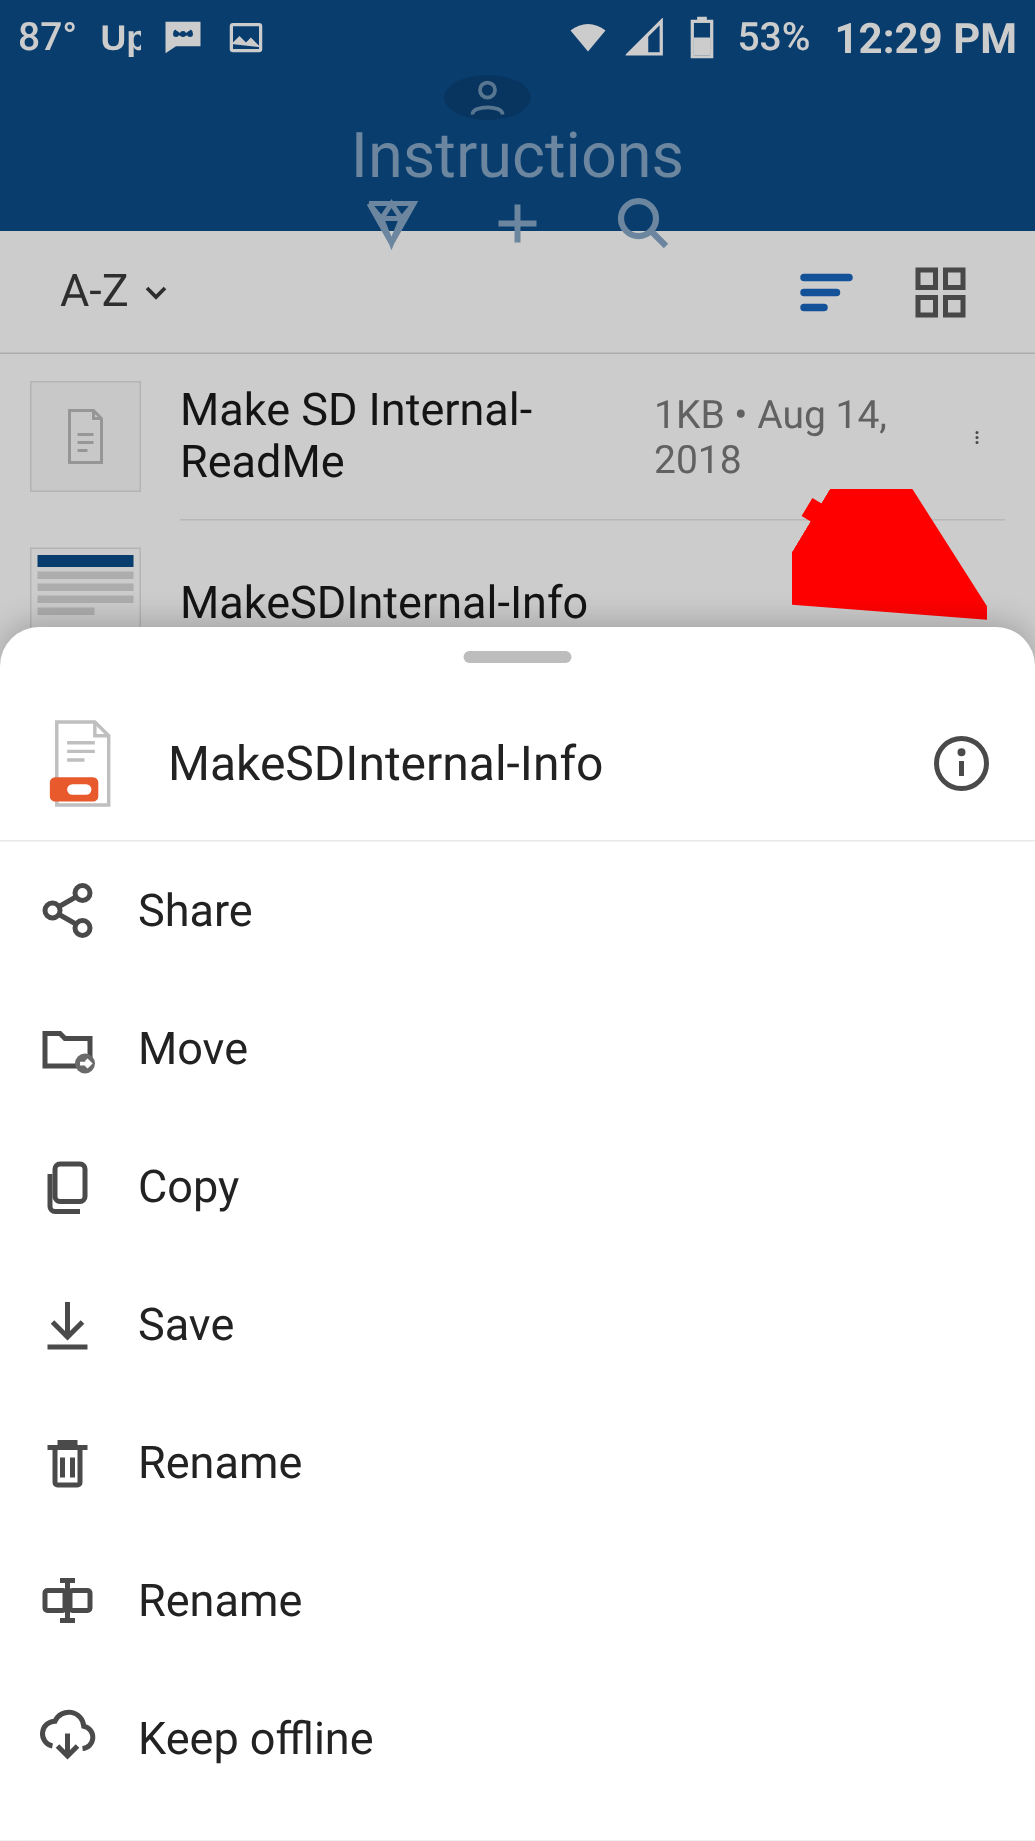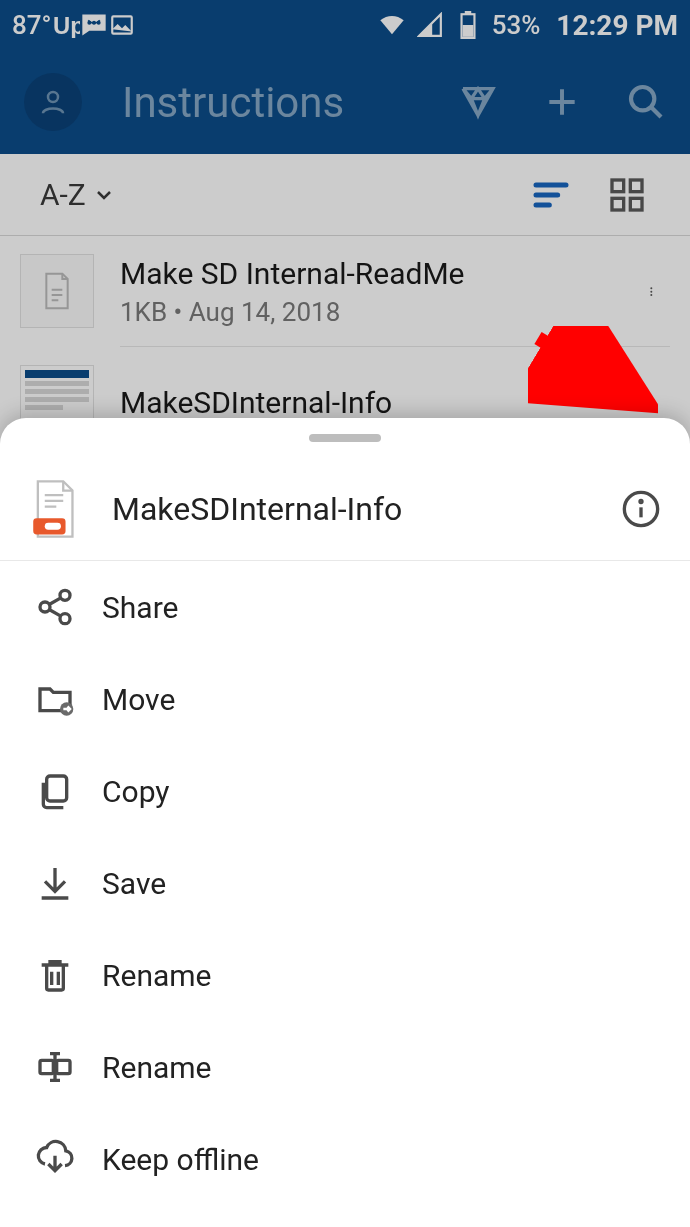--- a/index.html
+++ b/index.html
@@ -1,68 +1,68 @@
 <!DOCTYPE html>
 <html><head>
 <meta charset="utf-8">
 <style>
   * { box-sizing: border-box; margin: 0; padding: 0; }
   html, body { width: 690px; height: 1227px; overflow: hidden; font-family: -apple-system, Roboto, Arial, sans-serif; }
   body { position: relative; background: #fff; }
 
   
   .status-bar { background:#0c4d8a; color:#fff; height:50px; display:flex; justify-content:space-between; align-items:center; padding:0 12px; font-size:26px; font-weight:500;}
-  .status-left { display:flex; align-items:center; }
+  .status-left { display:flex; align-items:center; gap:14px;}
   .status-right { display:flex; align-items:center; gap:10px;}
   .status-temp { font-size:26px;}
   .status-right .time { font-size:28px; font-weight:700; margin-left:6px;}
   .sb-icon { width:28px; height:28px; display:flex; align-items:center; justify-content:center;}
 
   
-  .app-bar { background:#0c4d8a; height:104px; display:flex; align-items:center; padding:0 24px;}
+  .app-bar { background:#0c4d8a; height:104px; display:flex; align-items:center; padding:0 24px;flex-direction:column;}
   .avatar { width:58px; height:58px; border-radius:50%; background:#0a4279; display:flex; align-items:center; justify-content:center; margin-right:40px;}
   .avatar svg { width:30px; height:30px;}
   .app-title { color:#86a8c6; font-size:42px; font-weight:400; flex:1;}
   .app-actions { display:flex; gap:44px;}
   .app-actions .act { width:40px; height:40px; display:flex; align-items:center; justify-content:center; color:#86a8c6;}
 
   
   .sort-bar { height:82px; border-bottom:1px solid #d9d9d9; display:flex; align-items:center; padding:0 40px;}
   .sort-label { color:#3a3a3a; font-size:30px; display:flex; align-items:center; gap:6px;}
   .sort-spacer { flex:1;}
   .sortbtn { width:46px; height:46px; margin-left:30px; display:flex; align-items:center; justify-content:center;}
 
   
   .file-list {}
   .file-row { display:flex; align-items:center; padding:18px 20px;}
   .thumb { width:74px; height:74px; border:1px solid #e2e2e2; background:#fafafa; margin-right:26px; display:flex; align-items:center; justify-content:center;}
   .thumb2 { width:74px; height:74px; border:1px solid #e2e2e2; background:#fff; margin-right:26px; display:flex; flex-direction:column; padding:4px; gap:3px;}
   .thumb2 .bar1 { height:8px; background:#0c4d8a;}
   .thumb2 .bar2 { height:5px; background:#d9d9d9;}
-  .file-info { flex:1; display:flex; flex-direction:column;}
+  .file-info { flex:1; display:flex; flex-direction:row;}
   .file-name { font-size:30px; color:#1a1a1a; font-weight:400;}
   .file-meta { font-size:26px; color:#7a7a7a; margin-top:6px;}
   .more { width:32px; display:flex; align-items:center; justify-content:center; color:#5a5a5a; cursor:pointer;}
 
   .divider { height:1px; background:#e6e6e6; margin-left:120px; margin-right:20px;}
 
   
   .dim { position:absolute; inset:0; background:rgba(0,0,0,0.20); pointer-events:none;}
 
   
   .arrow { position:absolute; left:528px; top:326px; pointer-events:none; z-index:5;}
 
   
   .sheet { position:absolute; left:0; right:0; bottom:0; top:418px; background:#ffffff; border-top-left-radius:26px; border-top-right-radius:26px; box-shadow:0 -4px 20px rgba(0,0,0,0.2); z-index:10; padding-top:10px;}
   .handle { width:72px; height:8px; background:#bdbdbd; border-radius:4px; margin:6px auto 16px auto;}
   .sheet-header { display:flex; align-items:center; padding:18px 28px; border-bottom:1px solid #e8e8e8;}
   .sheet-thumb { width:52px; height:66px; margin-right:32px; display:flex; align-items:center; justify-content:center;}
   .sheet-title { flex:1; font-size:32px; color:#222; font-weight:400;}
   .info-btn { width:42px; height:42px; display:flex; align-items:center; justify-content:center; color:#4a4a4a;}
-  .menu-item { display:flex; align-items:center; padding:0 26px; height:92px;}
+  .menu-item { display:flex; align-items:center; padding:0 16px; height:92px;}
   .menu-icon { width:58px; display:flex; justify-content:center; margin-right:18px;}
   .menu-icon svg { width:40px; height:40px; stroke:#4a4a4a; fill:none;}
   .menu-label { font-size:30px; color:#222;}
 </style>
 </head>
 <body>
 
 <div class="status-bar">
   <div class="status-left">
     <span class="status-temp">87°</span>

